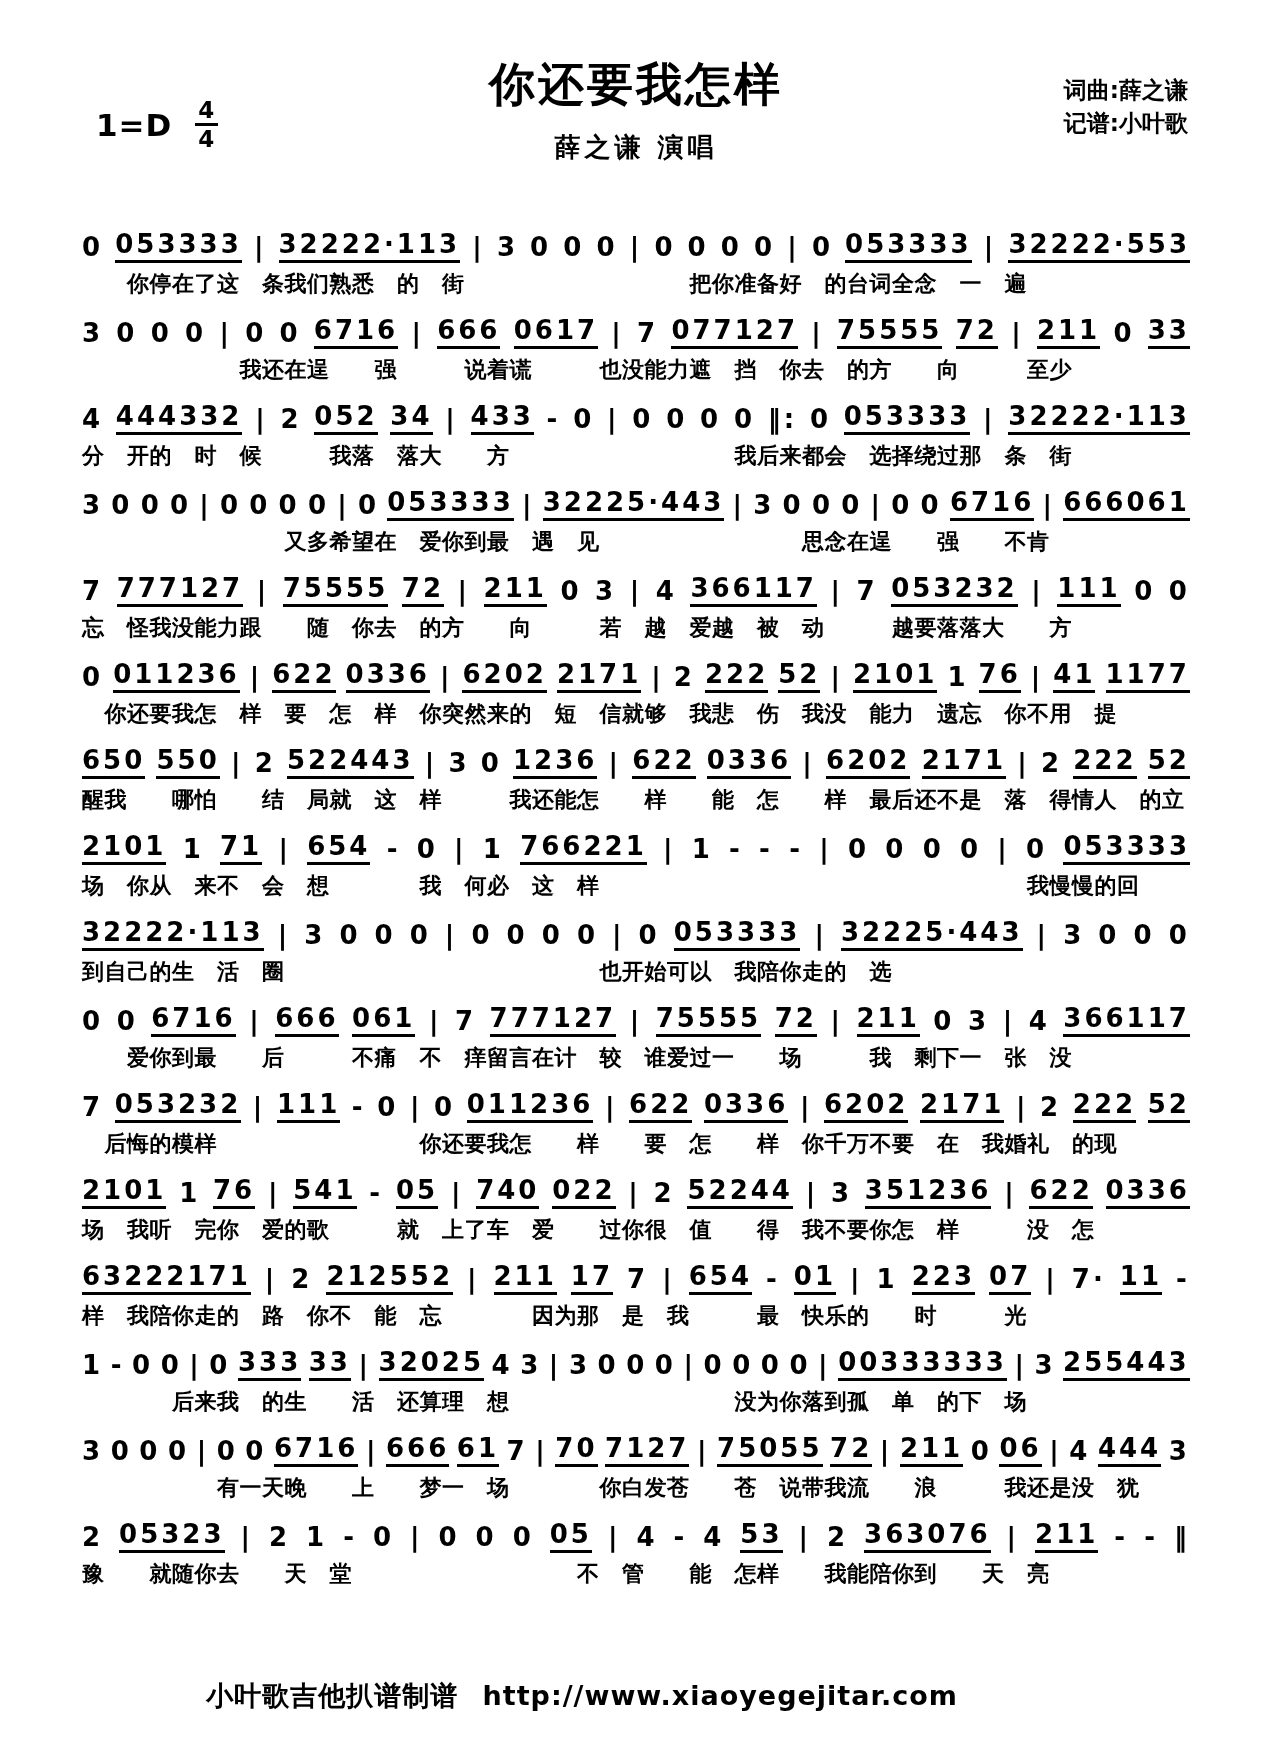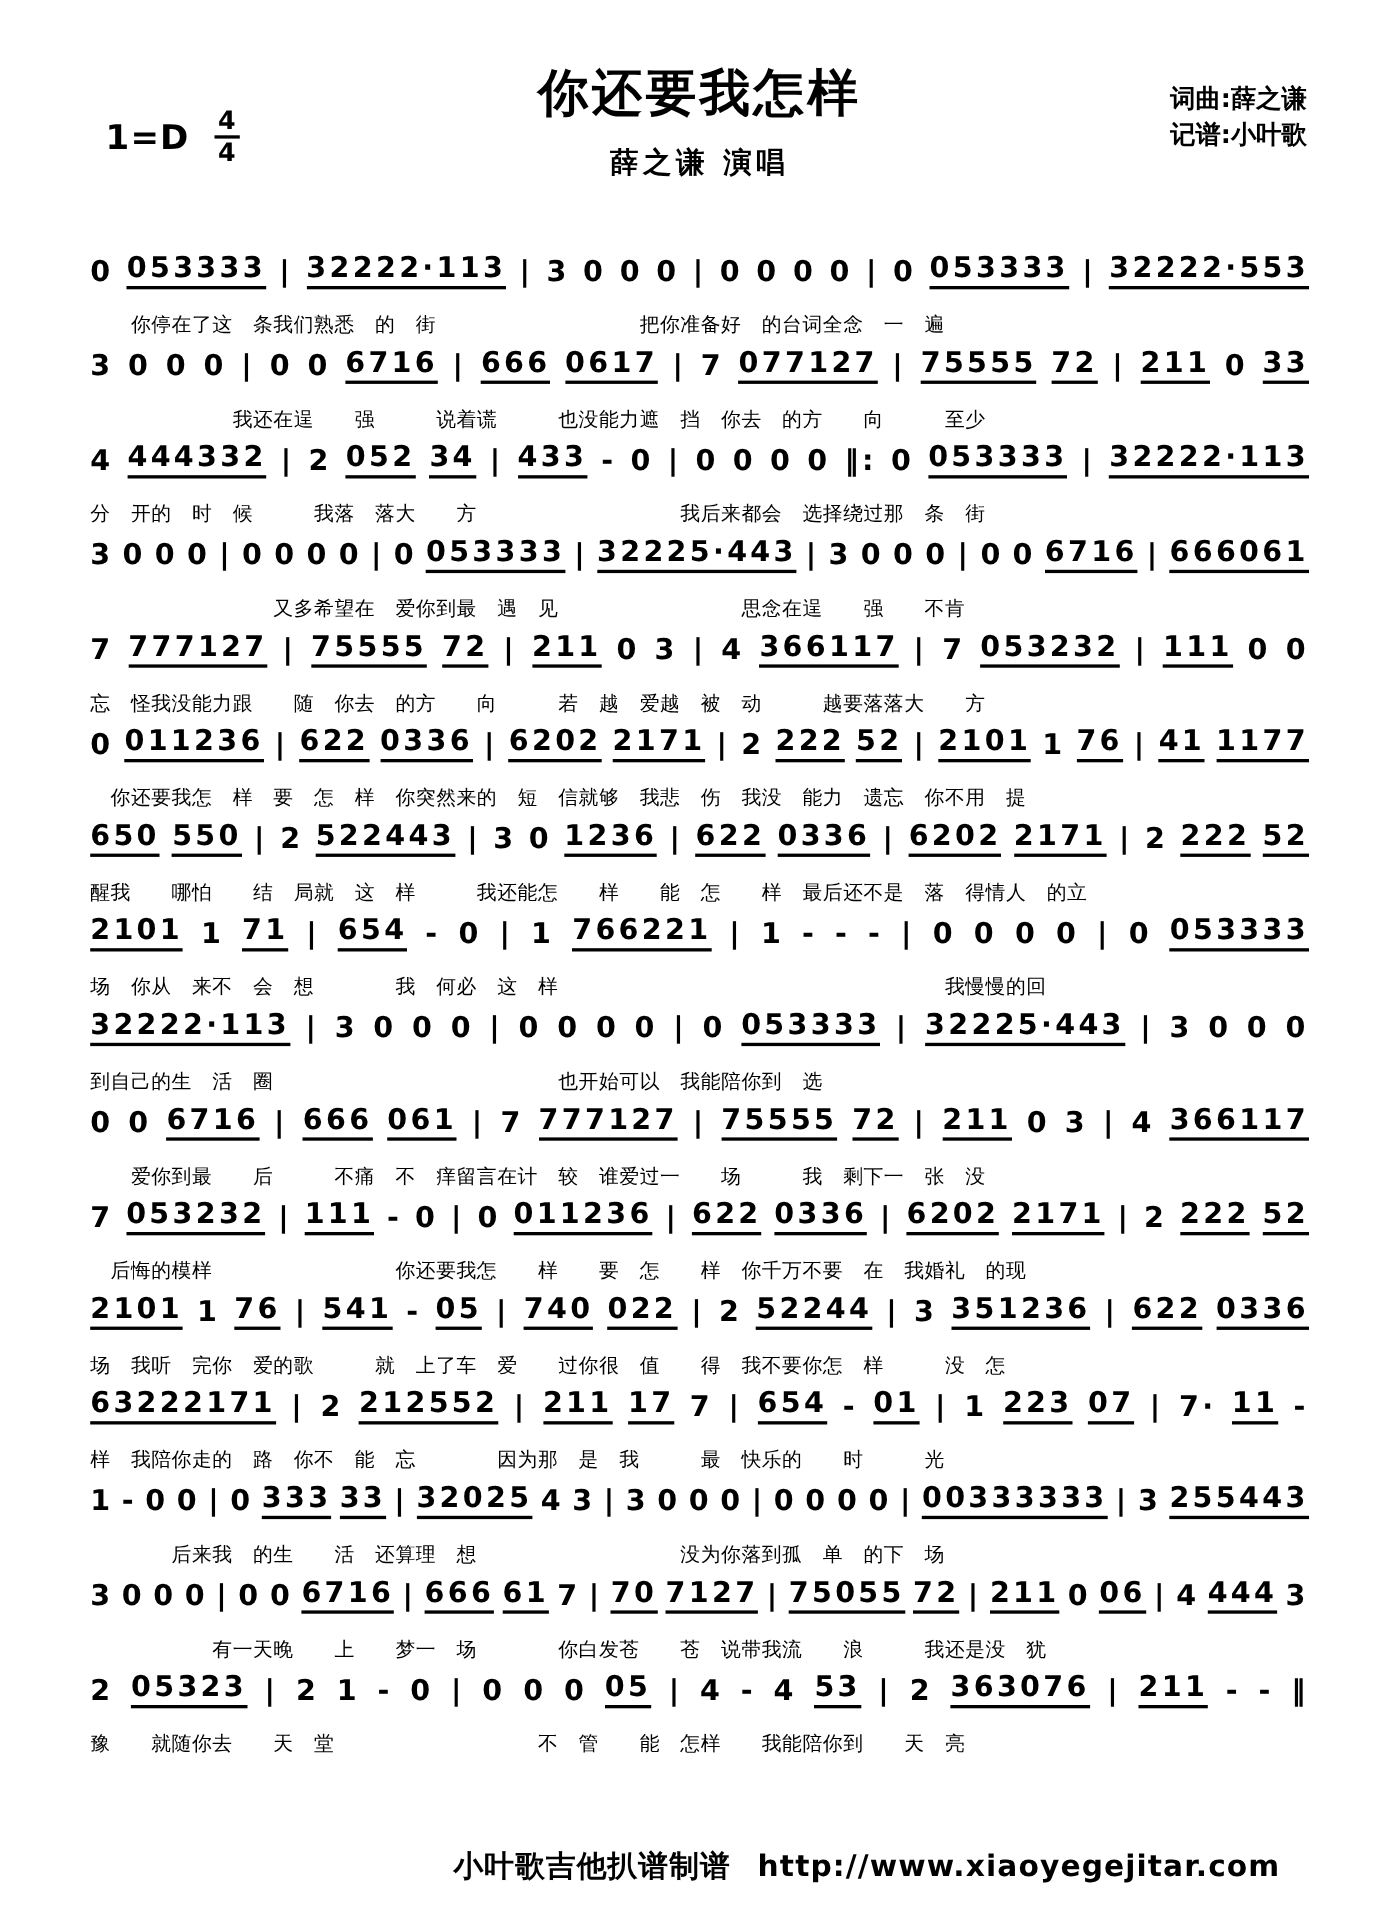--- a/index.html
+++ b/index.html
@@ -30,26 +30,26 @@
   
   .systems{margin-top:14px;}
   .system{height:86px;box-sizing:border-box;padding-top:15px;}
   .notes{
     display:flex;justify-content:space-between;align-items:flex-end;
     font-size:26px;font-weight:bold;line-height:1;white-space:nowrap;
   }
   .tk{letter-spacing:3px;padding-bottom:3px;}
   .tk.beam{border-bottom:3px solid #000;}
   .lyrics{
-    font-size:18px;font-weight:normal;white-space:pre;line-height:1;
-    margin-top:24px;letter-spacing:0.5px;
+    font-size:22px;font-weight:bold;white-space:pre;line-height:1;
+    margin-top:10px;letter-spacing:0.5px;
   }
   
   .footer{
-    position:absolute;bottom:30px;left:0;right:0;text-align:right;
+    position:absolute;bottom:30px;left:0;right:0;text-align:center;
     padding-right:108px;font-size:27px;font-weight:bold;letter-spacing:1px;
   }
   .footer .url{margin-left:14px;}
 </style>
 </head>
 <body>
 
 <div class="page">
 
   <div class="header">
@@ -299,21 +299,21 @@
           <span class="tk">0</span>
           <span class="tk beam">053333</span>
           <span class="tk">|</span>
           <span class="tk beam">32225·443</span>
           <span class="tk">|</span>
           <span class="tk">3</span>
           <span class="tk">0</span>
           <span class="tk">0</span>
           <span class="tk">0</span>
         </div>
-      <div class="lyrics">到自己的生　活　圈　　　　　　　　　　　　　　也开始可以　我能陪你到　选</div>
+      <div class="lyrics">到自己的生　活　圈　　　　　　　　　　　　　　也开始可以　我陪你走的　选</div>
     </div>
 
     <div class="system">
       <div class="notes">
           <span class="tk">0</span>
           <span class="tk">0</span>
           <span class="tk beam">6716</span>
           <span class="tk">|</span>
           <span class="tk beam">666</span>
           <span class="tk beam">061</span>

